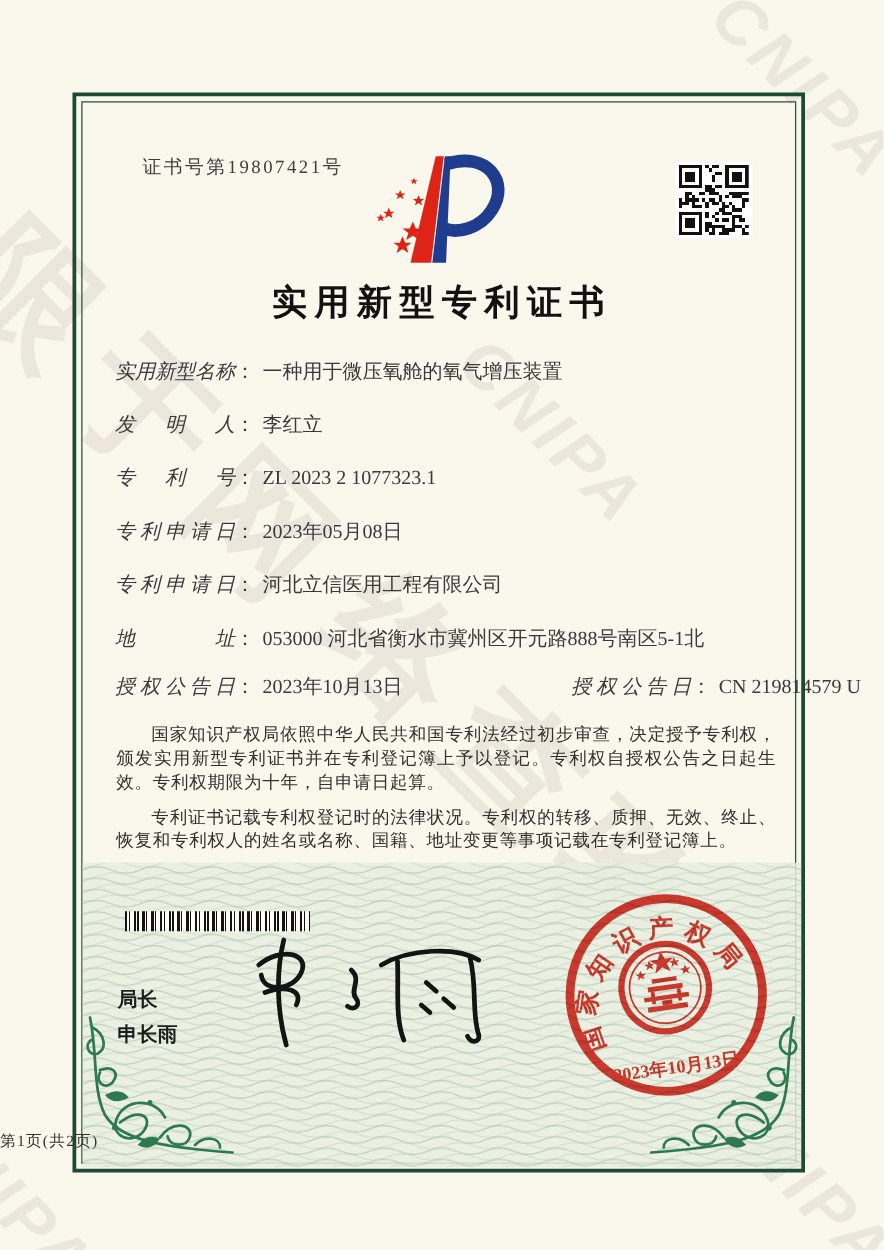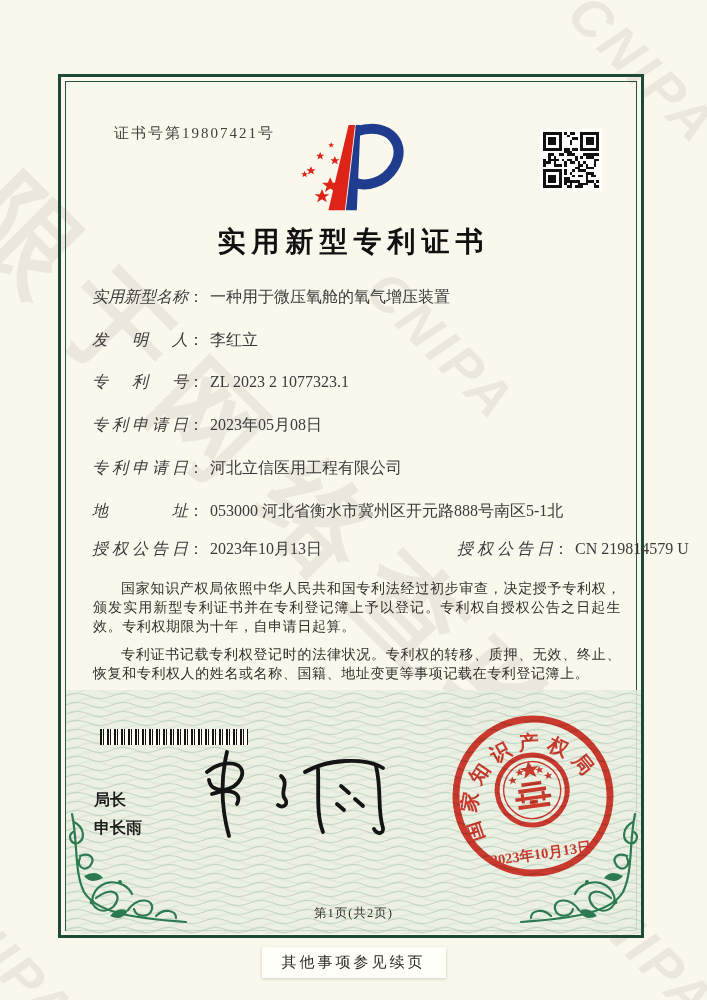--- a/index.html
+++ b/index.html
@@ -44,21 +44,21 @@
   .corner{position:absolute;top:812px;width:125px;height:120px;}
   .corner-l{left:66px;}
   .corner-r{left:516px;transform:scaleX(-1);}
   .sig-label{position:absolute;left:94px;font-family:"Liberation Sans",sans-serif;
              font-weight:bold;font-size:16px;color:#1d1d1d;}
   .sig-title{top:790px}.sig-name{top:818px}
   .sig-script{position:absolute;left:185px;top:742px;width:215px;height:100px;}
   .seal{position:absolute;left:447px;top:710px;width:172px;height:172px;
         transform:rotate(-8deg);opacity:0.9;mix-blend-mode:multiply;}
   
-  .pageinfo{position:absolute;left:0;top:905px;width:707px;text-align:center;
+  .pageinfo{position:absolute;left:0;top:905px;width:707px;
             font-size:12.5px;color:#33322d;letter-spacing:1px;}
   .contnote{position:absolute;left:50%;top:947px;transform:translateX(-50%);
             background:#fffef8;padding:6px 20px;font-size:15px;letter-spacing:3px;color:#2d2b26;
             box-shadow:0 1px 3px rgba(80,80,60,0.25);white-space:nowrap;}
 </style>
 </head>
 <body>
 
 <div class="page">
 
@@ -343,15 +343,14 @@
         <rect x="74" y="82" width="3" height="10"></rect>
         <rect x="95" y="82" width="3" height="10"></rect>
         <rect x="82" y="90" width="8" height="4"></rect>
         <rect x="70" y="94" width="32" height="4"></rect>
       </g>
     </g>
     <text x="86" y="149" text-anchor="middle" font-size="14.5" font-weight="bold" fill="#d8281c">2023年10月13日</text>
   </svg>
 
   <div class="pageinfo">第1页(共2页)</div>
-  <div class="contnote">其他事项参见续页</div>
 
 </div>
 
 </body></html>

